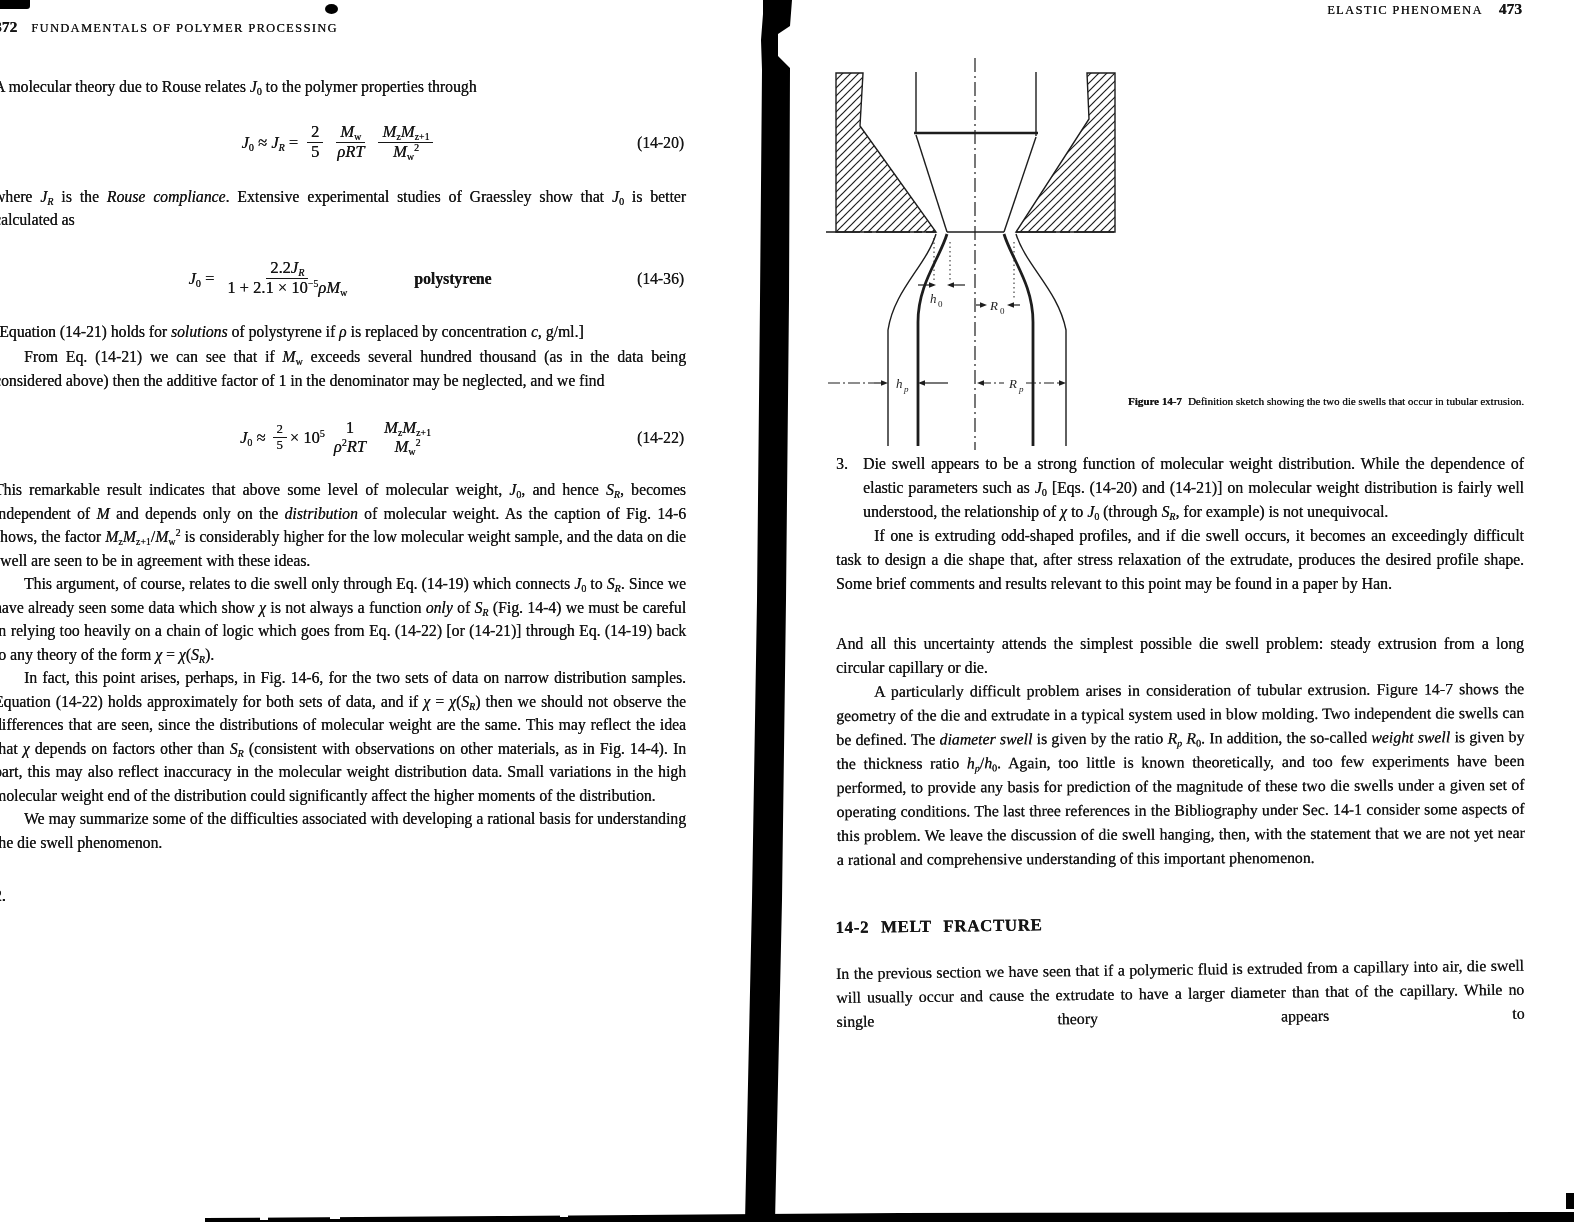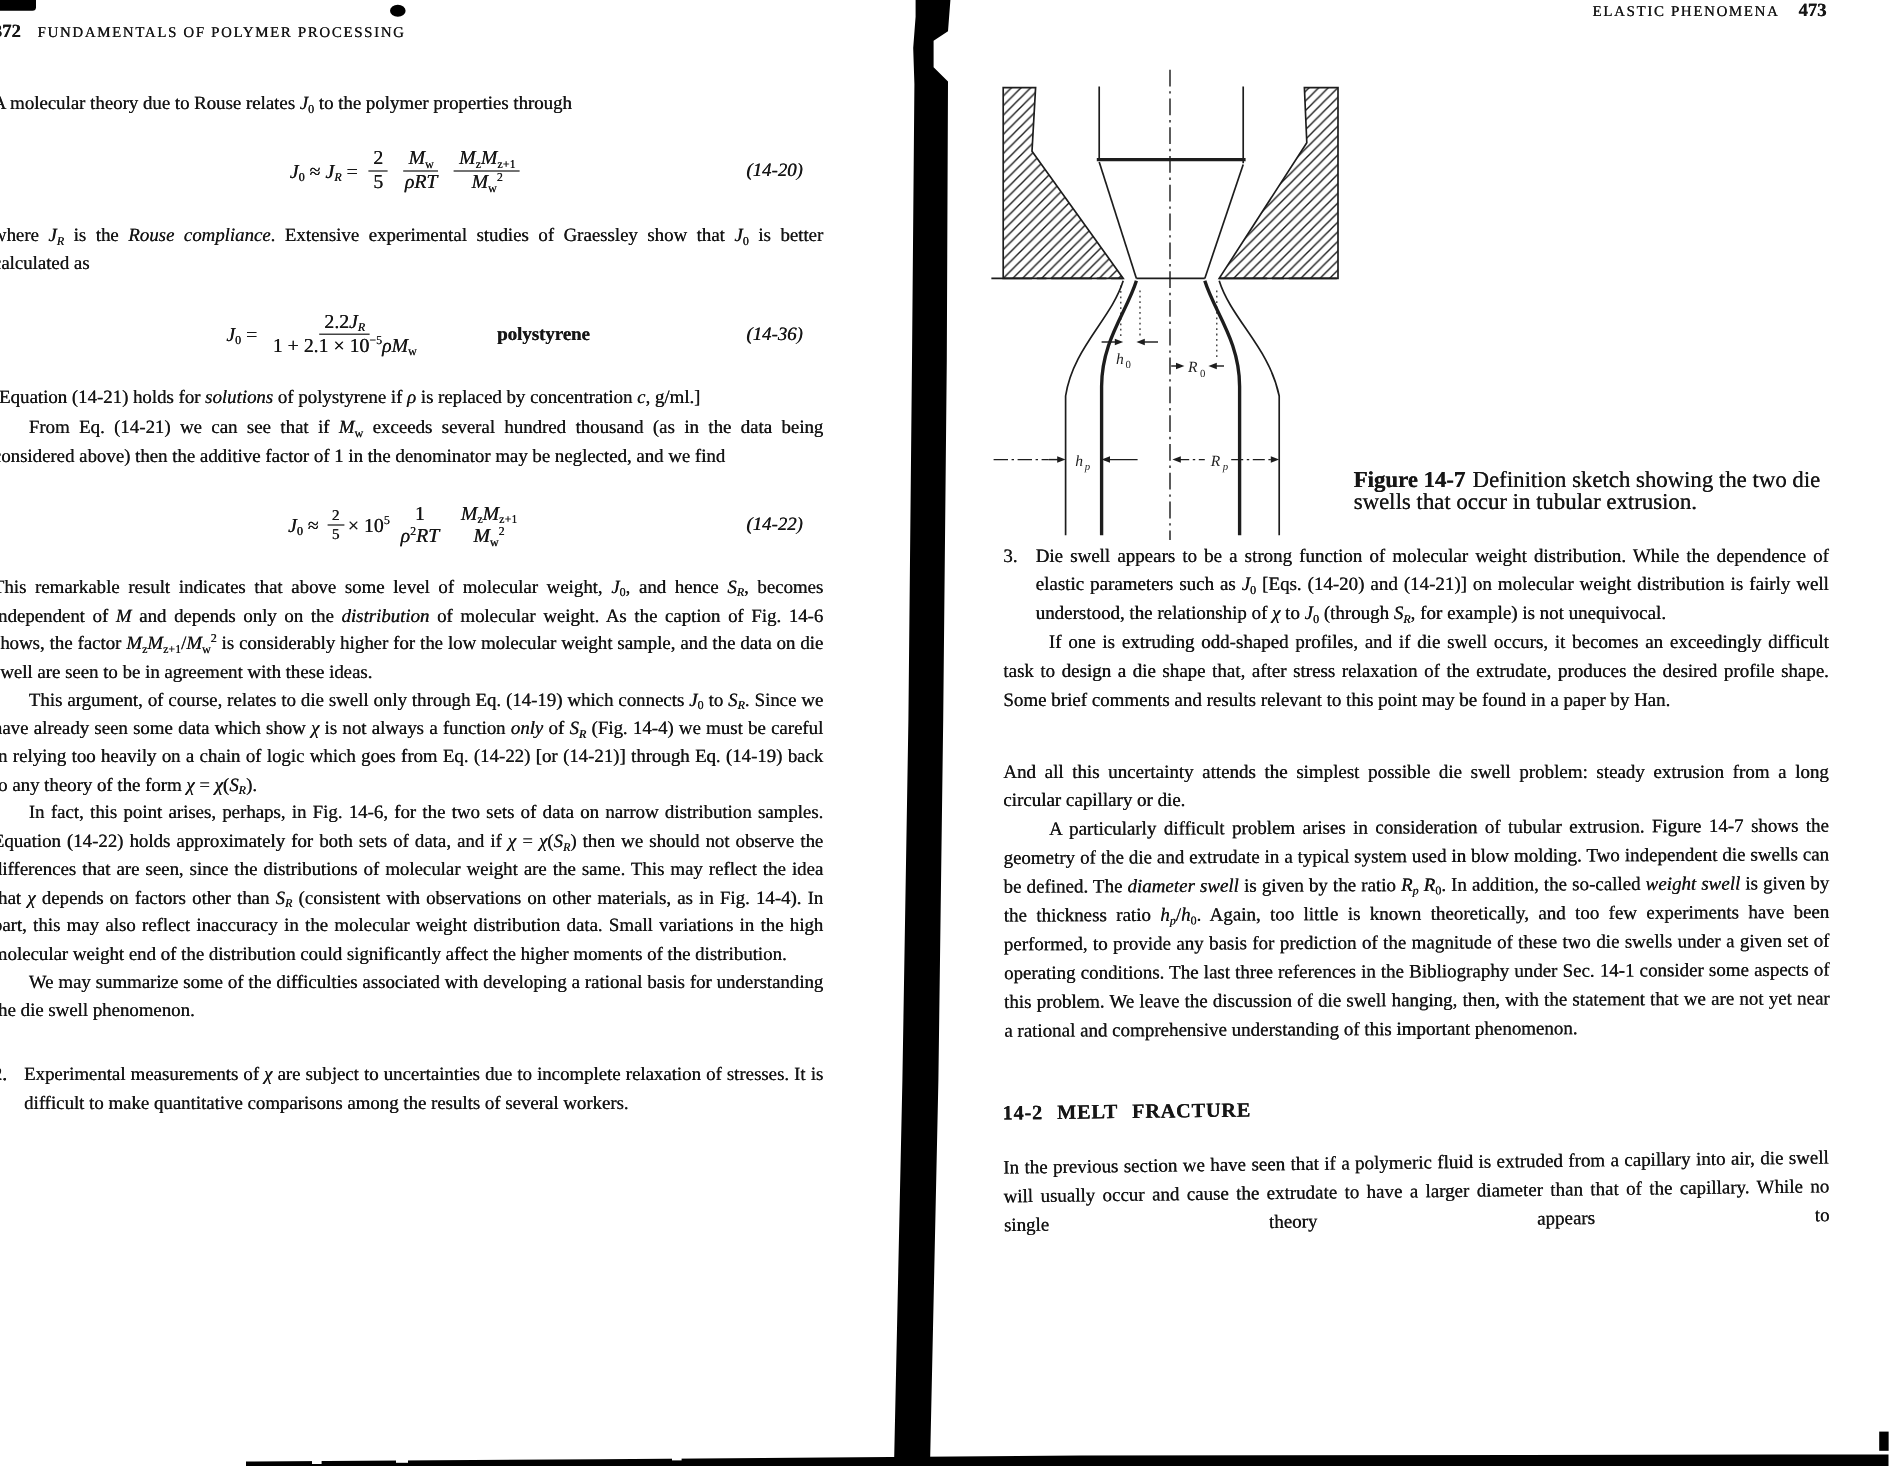--- a/index.html
+++ b/index.html
@@ -23,30 +23,30 @@
   .ind{text-indent:30px;}
   .ind2{text-indent:38px;}
   sub{font-size:10px;vertical-align:-3px;line-height:0;}
   sup{font-size:10px;vertical-align:6px;line-height:0;}
   
   .li{position:relative;padding-left:26px;}
   .li .ln{position:absolute;left:0;top:0;}
   
   .eq{position:relative;display:flex;align-items:center;justify-content:center;
       font-size:16.5px;}
-  .eq .eqno{position:absolute;right:17px;top:50%;transform:translateY(-50%);font-size:15.7px;font-style:italic;}
+  .eq .eqno{position:absolute;right:2px;top:50%;transform:translateY(-50%);font-size:15.7px;}
   .frac{display:inline-flex;flex-direction:column;align-items:center;margin:0 5px;line-height:1.15;}
   .frac .fn{padding:0 4px;}
   .frac .fd{padding:0 4px;}
   .frac.bar .fn{border-bottom:1.3px solid #161616;}
   .frac.small{font-size:12.5px;margin:0 3px;transform:translateY(-1px);}
   .eqlhs{margin-right:4px;}
   .eqside{margin-left:58px;font-size:15.7px;font-weight:bold;}
   
-  .figcap{font-size:19px;line-height:18px;}
+  .figcap{font-size:11px;line-height:18px;}
   .figcap .lead{font-weight:bold;margin-right:6px;}
   
   .sechead{font-weight:bold;font-size:17px;letter-spacing:0.6px;word-spacing:7px;}
   
   .blk{background:#000;}
   .tilt-sm{transform:rotate(-0.25deg);transform-origin:left top;}
   .tilt{transform:rotate(-0.7deg);transform-origin:left center;}
   .fj{text-align-last:justify;}
 </style>
 </head>
@@ -130,21 +130,20 @@
   <p class="bt" style="margin-top:12px;">This remarkable result indicates that above some level of molecular weight, <i>J</i><sub>0</sub>, and hence <i>S<sub>R</sub></i>, becomes independent of <i>M</i> and depends only on the <i>distribution</i> of molecular weight. As the caption of Fig. 14-6 shows, the factor <i>M</i><sub>z</sub><i>M</i><sub>z+1</sub>/<i>M</i><sub>w</sub><sup>2</sup> is considerably higher for the low molecular weight sample, and the data on die swell are seen to be in agreement with these ideas.</p>
   <p class="bt ind">This argument, of course, relates to die swell only through Eq. (14-19) which connects <i>J</i><sub>0</sub> to <i>S<sub>R</sub></i>. Since we have already seen some data which show <i>χ</i> is not always a function <i>only</i> of <i>S<sub>R</sub></i> (Fig. 14-4) we must be careful in relying too heavily on a chain of logic which goes from Eq. (14-22) [or (14-21)] through Eq. (14-19) back to any theory of the form <i>χ</i> = <i>χ</i>(<i>S<sub>R</sub></i>).</p>
   <p class="bt ind">In fact, this point arises, perhaps, in Fig. 14-6, for the two sets of data on narrow distribution samples. Equation (14-22) holds approximately for both sets of data, and if <i>χ</i> = <i>χ</i>(<i>S<sub>R</sub></i>) then we should not observe the differences that are seen, since the distributions of molecular weight are the same. This may reflect the idea that <i>χ</i> depends on factors other than <i>S<sub>R</sub></i> (consistent with observations on other materials, as in Fig. 14-4). In part, this may also reflect inaccuracy in the molecular weight distribution data. Small variations in the high molecular weight end of the distribution could significantly affect the higher moments of the distribution.</p>
   <p class="bt ind">We may summarize some of the difficulties associated with developing a rational basis for understanding the die swell phenomenon.</p>
 
   <div class="li bt" style="margin-top:30px;">
     <span class="ln">1.</span>
   </div>
   <div class="li bt" style="margin-top:4px;">
     <span class="ln">2.</span>
-    <span>Experimental measurements of <i>χ</i> are subject to uncertainties due to incomplete relaxation of stresses. It is difficult to make quantitative comparisons among the results of several workers.</span>
   </div>
 </div>
 
 <div class="abs runhead ink" style="right:52px;top:0;">
   <span class="ttl">ELASTIC PHENOMENA</span>
   <span class="num" style="margin-left:12px;">473</span>
 </div>
 
 <svg class="abs" style="left:826px;top:58px;" width="320" height="392" viewBox="0 0 320 392">
   <defs>

